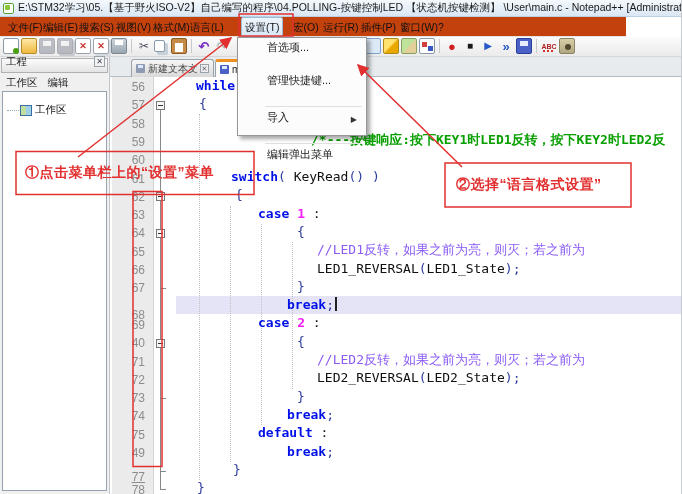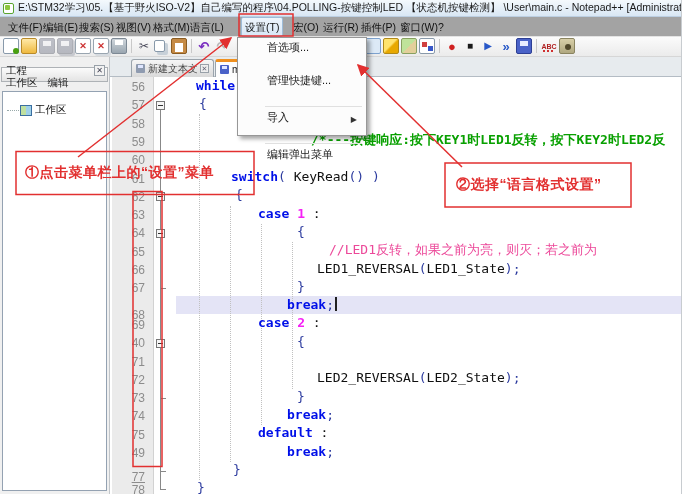--- a/index.html
+++ b/index.html
@@ -12,22 +12,22 @@
     background:linear-gradient(180deg,#f4f9fd,#dcе9f5 60%,#d3e3f2);
     background:linear-gradient(180deg,#f4f9fd,#d9e7f4); border-bottom:1px solid #bccfe2;
     display:flex; align-items:center; padding-left:3px; }
   .appicon { width:11px; height:11px; background:#fff; border:1.5px solid #5aa530;
     border-radius:2px; position:relative; flex:0 0 auto; }
   .appicon::after { content:""; position:absolute; left:1px; top:1px; width:5px; height:5px;
     background:#8cc63f; border-radius:1px; }
   .wtitle { font-size:10.5px; color:#1a1a1a; margin-left:4px; white-space:nowrap; }
 
   
-  .menubar { position:absolute; left:0; top:17px; width:681px; height:20px;
-    background:#a3a3a3; border-bottom:1px solid #e3e3e3; }
+  .menubar { position:absolute; left:0; top:17px; width:626px; height:20px;
+    background:#c2410c; border-bottom:1px solid #e3e3e3; }
   .mitem { position:absolute; top:0; height:20px; line-height:20px; font-size:10.5px;
     color:#111; padding:0 3px; white-space:nowrap; }
   .mitem.open { background:linear-gradient(180deg,#eef5fc,#d7e7f6); border:1px solid #9ebcd8;
     line-height:18px; border-radius:2px; }
 
   
   .toolbar { position:absolute; left:0; top:37px; width:682px; height:20px;
     background:linear-gradient(180deg,#fbfbfb,#ebebeb); border-bottom:1px solid #d6d6d6; }
   .tgroup { position:absolute; top:1px; display:flex; align-items:center; }
   .ticon { width:16px; height:16px; margin:0 1px; border-radius:2px; position:relative;
@@ -69,21 +69,21 @@
     background:repeating-linear-gradient(90deg,#d03030 0 2px,transparent 2px 4px); }
   .ic-cam { background:linear-gradient(180deg,#d8cfa8,#b0a880); border:1px solid #8a8460; }
   .ic-cam::after { content:""; position:absolute; left:5px; top:5px; width:6px; height:6px;
     border-radius:50%; background:#50482a; }
 
   
   .projpanel { position:absolute; left:0; top:57px; width:110px; height:437px;
     background:#f0f0f0; border-right:1px solid #c2c6ca; }
   .phead { position:absolute; left:1px; top:1px; width:107px; height:15px;
     background:linear-gradient(180deg,#fbfbfb,#e4e4e4); border:1px solid #aeb2b6;
-    display:flex; align-items:center; padding:0 2px 8px 4px;margin-top:9px; }
+    display:flex; align-items:center; padding:0 2px 8px 4px; }
   .phead .ptitle { font-size:10.5px; color:#222; flex:1; }
   .pclose { width:11px; height:11px; border:1px solid #98a0a8; background:#f2f2f2;
     font-size:8px; line-height:9px; text-align:center; color:#445; }
   .pmenu { position:absolute; left:2px; top:18px; width:106px; height:15px;
     display:flex; gap:10px; align-items:center; padding-left:4px; }
   .pmenu span { font-size:10.5px; color:#222; }
   .ptree { position:absolute; left:2px; top:34px; width:105px; height:400px;
     background:#fff; border:1px solid #94a2b2; }
   .titem { position:absolute; left:4px; top:11px; display:flex; align-items:center; }
   .tdots { width:12px; height:1px; border-top:1px dotted #9aa; margin-right:1px; }
@@ -117,21 +117,21 @@
   .foldbox { position:absolute; width:9px; height:9px; border:1px solid #777; background:#f6f6f6; }
   .foldbox::after { content:""; position:absolute; left:1px; top:3px; width:5px; height:1px; background:#333; }
   .foldtick { position:absolute; width:6px; height:1px; background:#888; }
   .guide { position:absolute; width:0; border-left:1px dotted #c0c0c0; }
   .hlline { position:absolute; background:#e4e4f6; }
   .cline { position:absolute; height:19px; line-height:18.3px; white-space:pre;
     font-family:"DejaVu Sans Mono","Liberation Mono",monospace; font-size:13px; }
   .r-kw { color:#0010e8; font-weight:bold; }
   .r-num { color:#f520f5; font-weight:bold; }
   .r-c1 { color:#08a000; font-weight:bold; }
-  .r-c2 { color:#ec4899;margin-left:12px; }
+  .r-c2 { color:#8b5cf6; }
   .r-pl { color:#101010; }
   .r-br { color:#2b3a9e; }
   .caret { display:inline-block; width:2px; height:14px; background:#202020;
     vertical-align:-2px; margin-left:1px; }
 
   
   .dropdown { position:absolute; left:237px; top:37px; width:130px; height:99px;
     background:#fcfcfc; border:1px solid #979797; box-shadow:3px 3px 4px rgba(0,0,0,.35); z-index:40; }
   .ditem { position:relative; height:32px; line-height:16px; font-size:11px; color:#1a1a1a;
     padding-left:27px; margin:1px 2px; white-space:nowrap; }
@@ -281,20 +281,21 @@
         <div class="foldbox" style="left: 46px; top: 151.9px;"></div>
         <div class="cline" style="left: 187px; top: 145.9px;"><span class="r-br">{</span></div>
         <div class="cline" style="left: 207px; top: 164.2px;"><span class="r-c2">//LED1反转，如果之前为亮，则灭；若之前为</span></div>
         <div class="cline" style="left: 207px; top: 182.5px;"><span class="r-pl">LED1_REVERSAL</span><span class="r-br">(</span><span class="r-pl">LED1_State</span><span class="r-br">);</span></div>
         <div class="foldtick" style="left: 50px; top: 210.8px;"></div>
         <div class="cline" style="left: 187px; top: 200.8px;"><span class="r-br">}</span></div>
         <div class="cline" style="left: 177px; top: 219.1px;"><span class="r-kw">break</span><span class="r-br">;</span><span class="caret"></span></div>
         <div class="cline" style="left: 148px; top: 237.4px;"><span class="r-kw">case</span><span class="r-pl"> </span><span class="r-num">2</span><span class="r-pl"> :</span></div>
         <div class="foldbox" style="left: 46px; top: 261.7px;"></div>
         <div class="cline" style="left: 187px; top: 255.7px;"><span class="r-br">{</span></div>
+        <div class="cline" style="left: 207px; top: 274px;"><span class="r-c2">//LED2反转，如果之前为亮，则灭；若之前为</span></div>
         <div class="cline" style="left: 207px; top: 292.3px;"><span class="r-pl">LED2_REVERSAL</span><span class="r-br">(</span><span class="r-pl">LED2_State</span><span class="r-br">);</span></div>
         <div class="foldtick" style="left: 50px; top: 320.6px;"></div>
         <div class="cline" style="left: 187px; top: 310.6px;"><span class="r-br">}</span></div>
         <div class="cline" style="left: 177px; top: 328.9px;"><span class="r-kw">break</span><span class="r-br">;</span></div>
         <div class="cline" style="left: 148px; top: 347.2px;"><span class="r-kw">default</span><span class="r-pl"> :</span></div>
         <div class="cline" style="left: 177px; top: 365.5px;"><span class="r-kw">break</span><span class="r-br">;</span></div>
         <div class="foldtick" style="left: 50px; top: 393.8px;"></div>
         <div class="cline" style="left: 123px; top: 383.8px;"><span class="r-br">}</span></div>
         <div class="foldtick" style="left: 50px; top: 412.1px;"></div>
         <div class="cline" style="left: 87px; top: 402.1px;"><span class="r-br">}</span></div>

